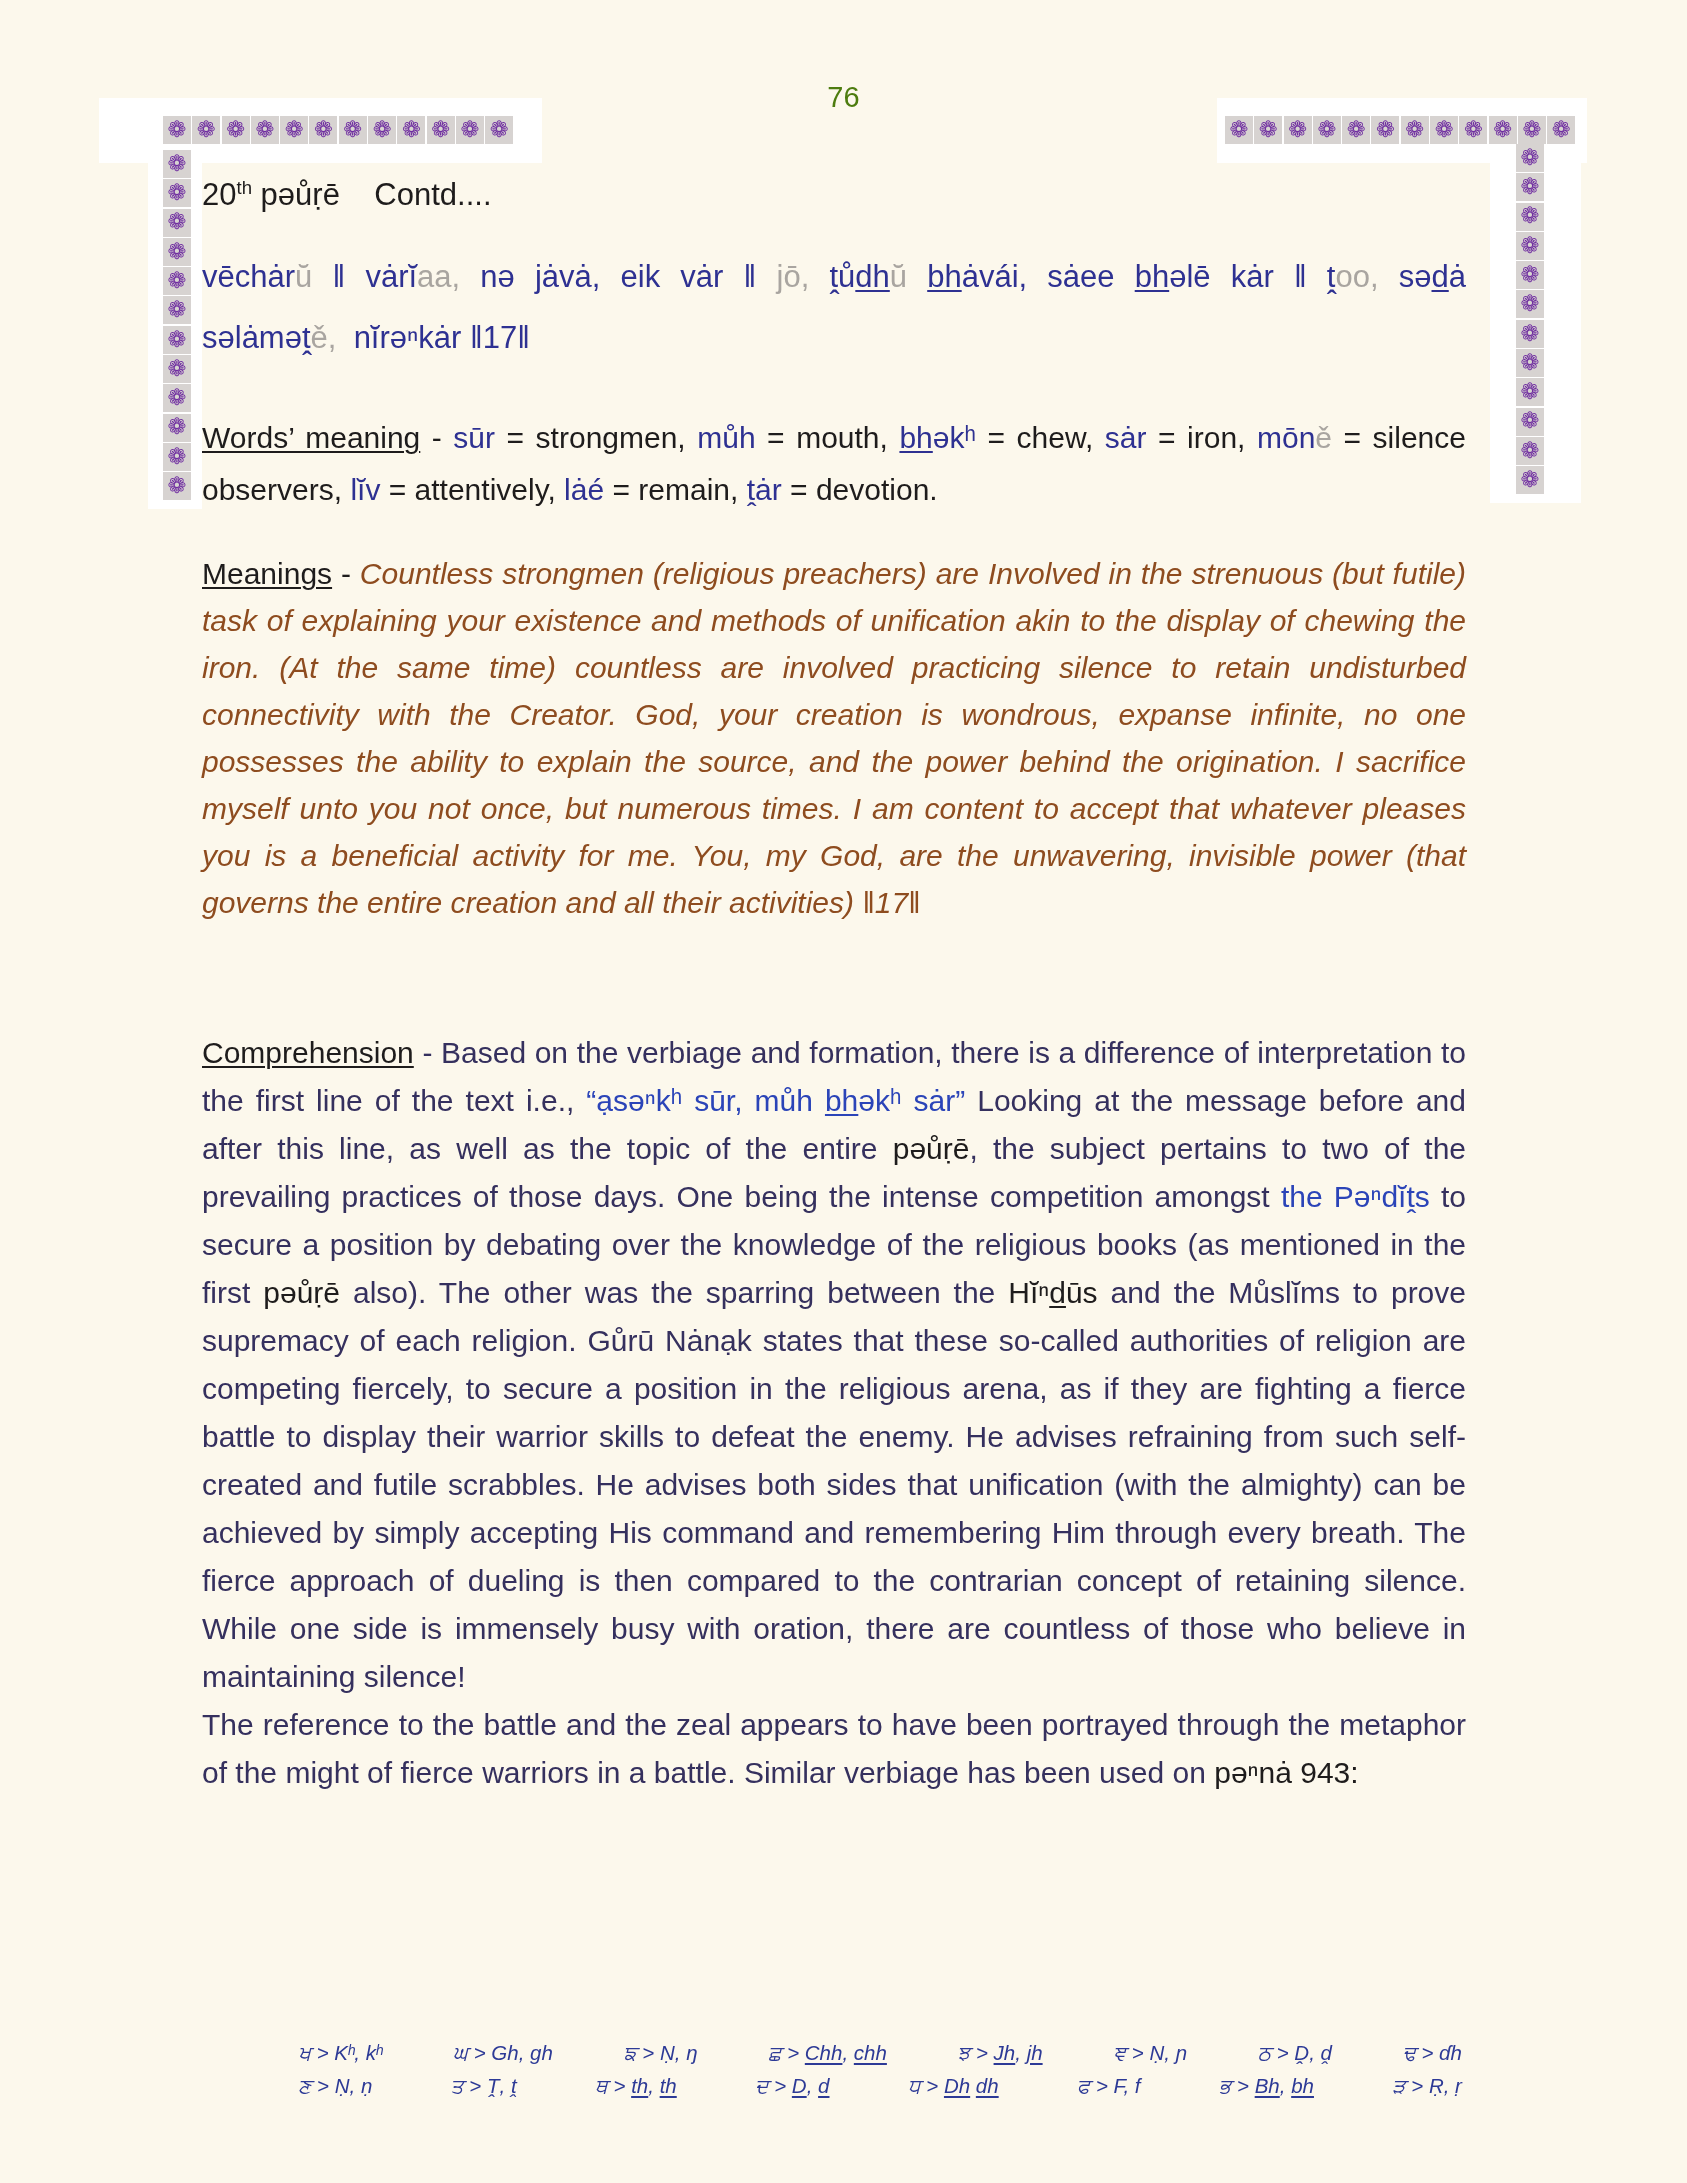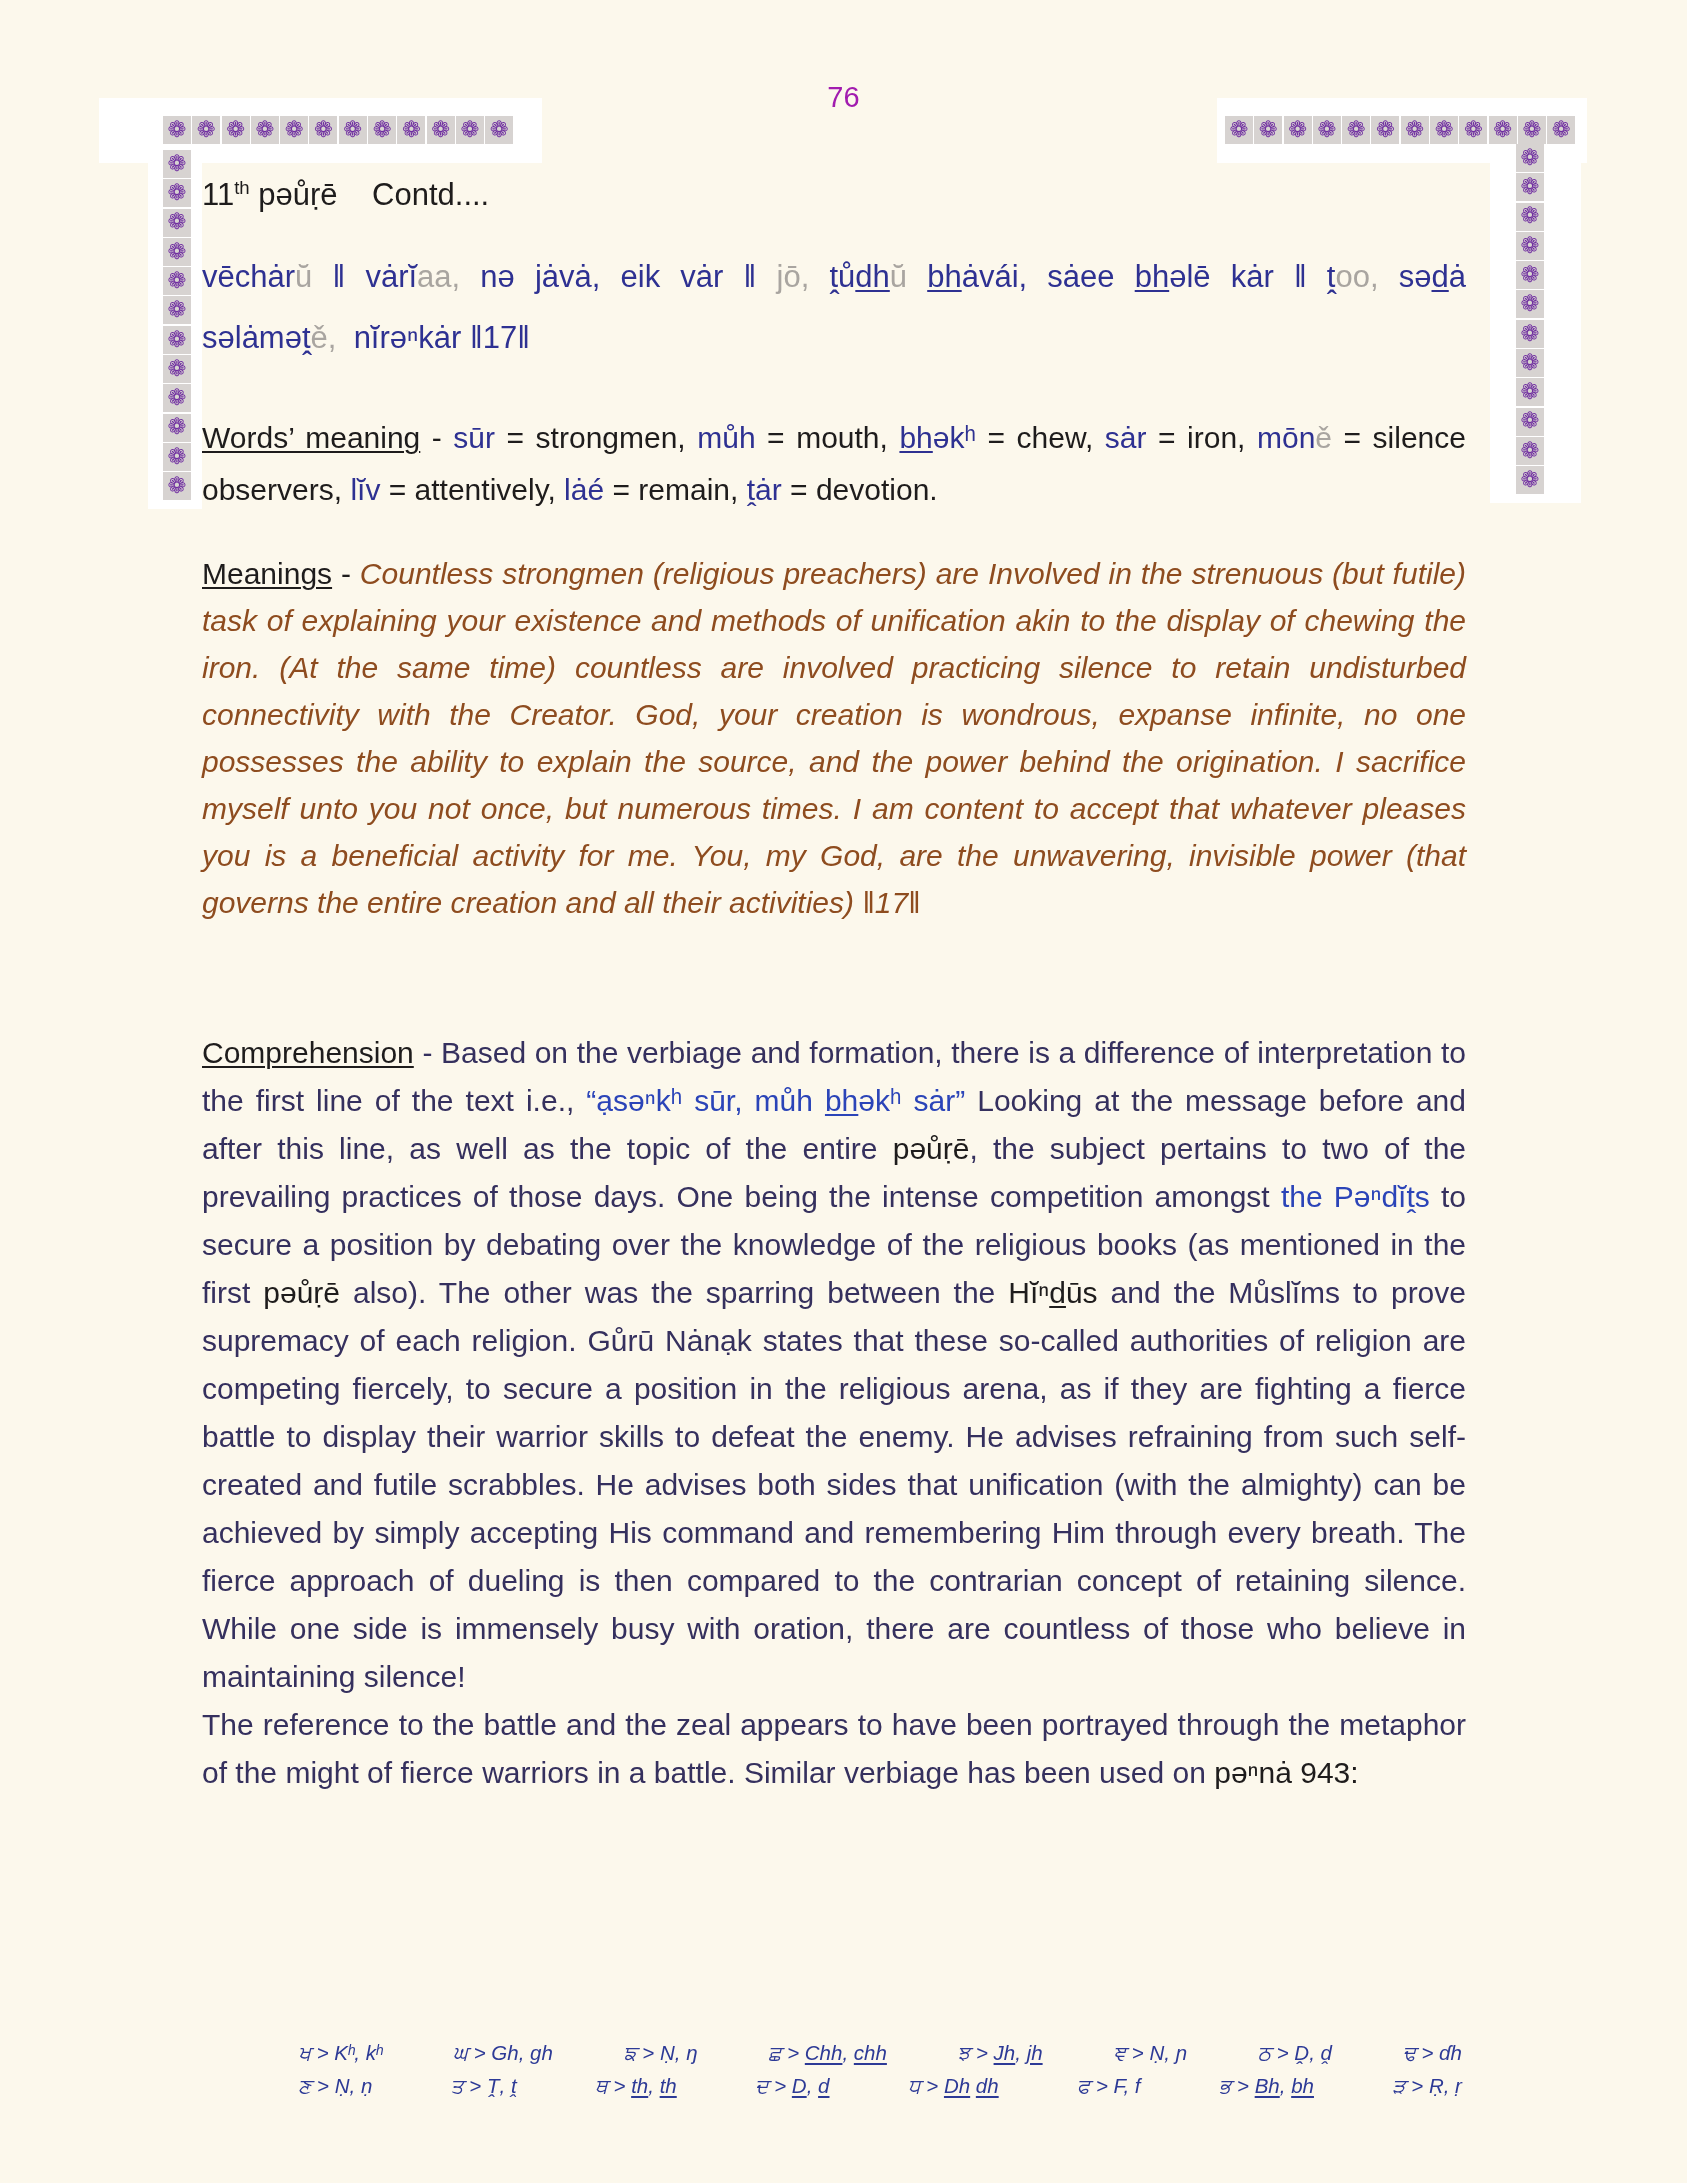--- a/index.html
+++ b/index.html
@@ -9,21 +9,21 @@
   
   .white-band{background:#ffffff;}
   
   .strip{display:flex;gap:1.3px;}
   .strip.v{flex-direction:column;}
   .tile{width:28px;height:28px;background:#d7d3d1;color:#6f2da0;
         display:flex;align-items:center;justify-content:center;
         font-size:22.5px;line-height:1;}
   
   .pageno{left:0;top:81px;width:1687px;text-align:center;
-          font-size:29px;color:#a21caf;}
+          font-size:29px;color:#4d7c0f;}
   
   .col{left:202px;width:1264px;}
   .heading{top:177px;font-size:31px;color:#1e1c1c;}
   .pauri{top:246px;font-size:31px;}
   .pauri .jline{line-height:61px;text-align:justify;text-align-last:justify;}
   .pauri .jline.last{text-align-last:left;}
   .words{top:412px;font-size:30px;line-height:52px;text-align:justify;color:#1e1c1c;}
   .meanings{top:550px;font-size:30px;line-height:47px;text-align:justify;}
   .compre{top:1029px;font-size:30px;line-height:48px;text-align:justify;}
   
@@ -102,21 +102,21 @@
     <span class="tile">❁</span>
     <span class="tile">❁</span>
     <span class="tile">❁</span>
     <span class="tile">❁</span>
     <span class="tile">❁</span>
     <span class="tile">❁</span>
     <span class="tile">❁</span>
     <span class="tile">❁</span>
   </div>
 
-<div class="abs col heading"><span class="black">11</span><span class="black sup">th</span><span class="black"> pəůṛē</span><span class="black">&nbsp;&nbsp;&nbsp;&nbsp;</span><span class="black">Contd....</span></div>
+<div class="abs col heading"><span class="black">20</span><span class="black sup">th</span><span class="black"> pəůṛē</span><span class="black">&nbsp;&nbsp;&nbsp;&nbsp;</span><span class="black">Contd....</span></div>
 
 <div class="abs col pauri">
   <div class="jline"><span class="blue">vēchȧr</span><span class="gray">ŭ</span><span class="blue"> ‖ vȧrĭ</span><span class="gray">aa,</span><span class="blue"> nə jȧvȧ, eik vȧr ‖ </span><span class="gray">jō,</span><span class="blue"> ṱů</span><span class="blue u">dh</span><span class="gray">ŭ</span><span class="blue"> </span><span class="blue u">bh</span><span class="blue">ȧvái, sȧee </span><span class="blue u">bh</span><span class="blue">əlē kȧr ‖ ṱ</span><span class="gray">oo,</span><span class="blue"> sə</span><span class="blue u">d</span><span class="blue">ȧ</span></div>
   <div class="jline last"><span class="blue">səlȧməṱ</span><span class="gray">ě,</span><span class="blue">&nbsp; nĭrəⁿkȧr ‖17‖</span></div>
 </div>
 
 <div class="abs col words"><span class="black u">Words’ meaning</span><span class="black"> - </span><span class="blue">sūr</span><span class="black"> = strongmen, </span><span class="blue">můh</span><span class="black"> = mouth, </span><span class="blue u">bh</span><span class="blue">əkʰ</span><span class="black"> = chew, </span><span class="blue">sȧr</span><span class="black"> = iron, </span><span class="blue">mōn</span><span class="gray">ě</span><span class="black"> = silence observers, </span><span class="blue">lĭv</span><span class="black"> = attentively, </span><span class="blue">lȧé</span><span class="black"> = remain, </span><span class="blue">ṱȧr</span><span class="black"> = devotion.</span></div>
 
 <div class="abs col meanings"><span class="black u">Meanings</span><span class="black"> - </span><span class="brown i">Countless strongmen (religious preachers) are Involved in the strenuous (but futile) task of explaining your existence and methods of unification akin to the display of chewing the iron. (At the same time) countless are involved practicing silence to retain undisturbed connectivity with the Creator. God, your creation is wondrous, expanse infinite, no one possesses the ability to explain the source, and the power behind the origination. I sacrifice myself unto you not once, but numerous times. I am content to accept that whatever pleases you is a beneficial activity for me. You, my God, are the unwavering, invisible power (that governs the entire creation and all their activities) ‖17‖</span></div>
 

